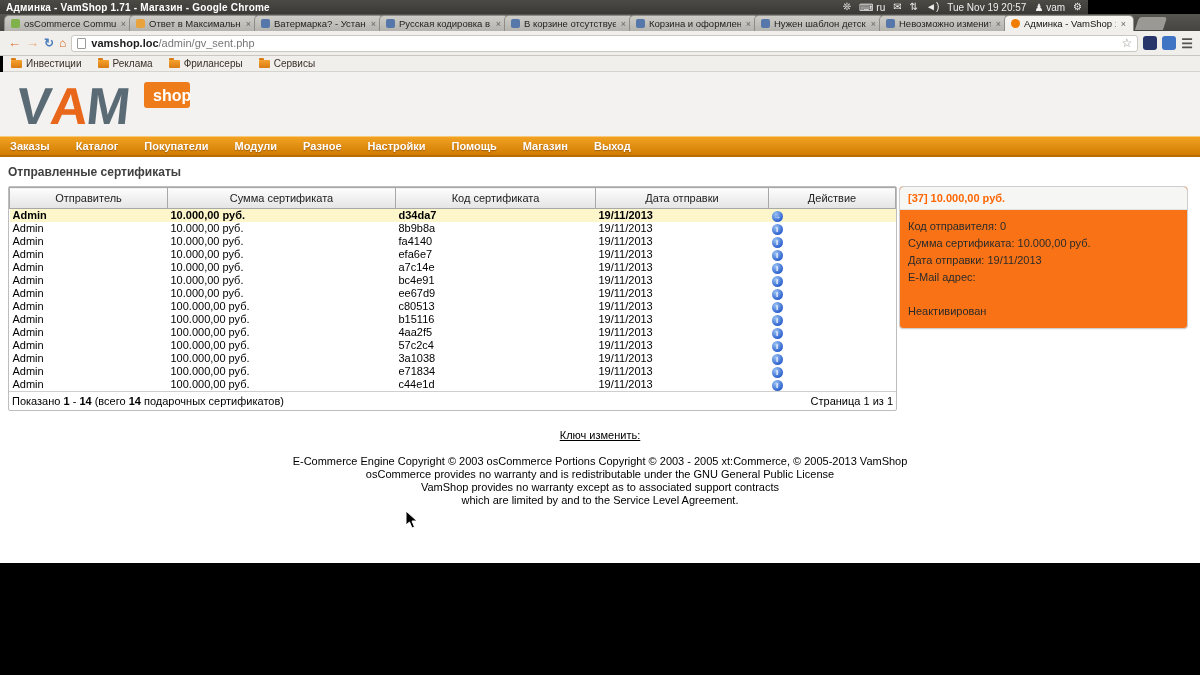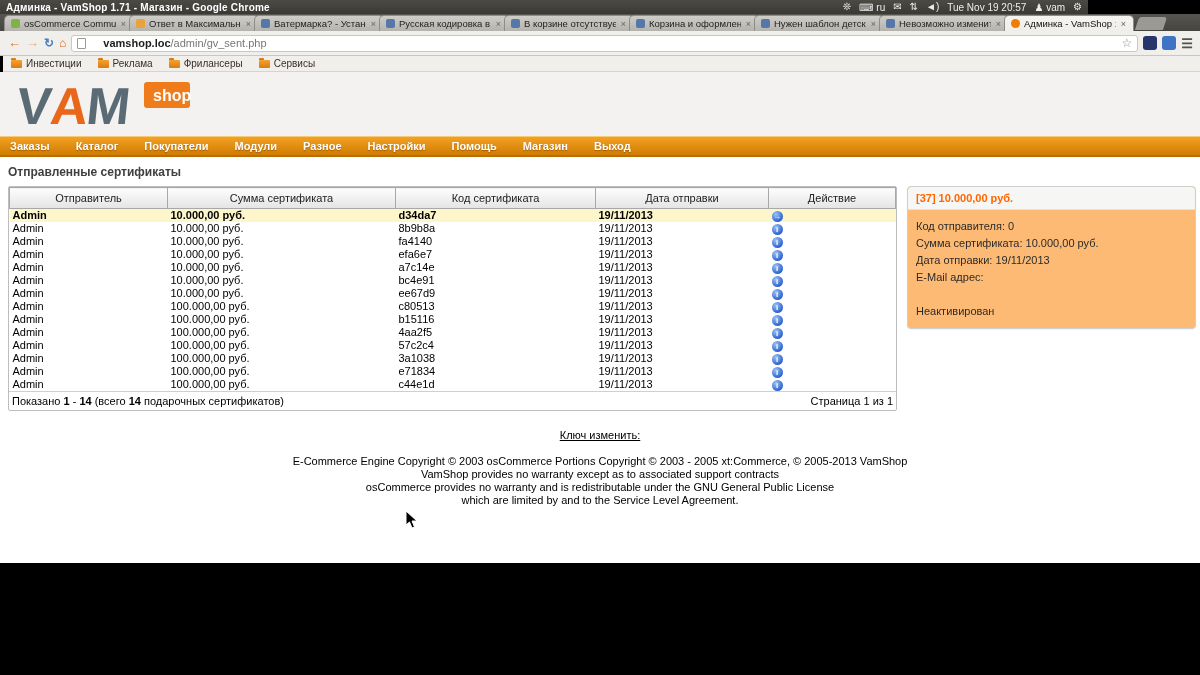--- a/index.html
+++ b/index.html
@@ -32,21 +32,21 @@
   
   .toolbar { position:absolute; top:31px; left:0; width:1200px; height:25px;
     background:linear-gradient(#f4f2ee,#ecead6 140%); background:#f1efeb;
     border-bottom:1px solid #c9c7c1; display:flex; align-items:center; gap:5px; padding:0 8px; }
   .navbtn { font-size:13px; font-weight:bold; line-height:16px; }
   .btn-back { color:#e0702a; }
   .btn-fwd { color:#eda878; }
   .btn-reload { color:#4d7fbe; font-size:12px; }
   .btn-home { color:#d8641f; font-size:12px; }
   .omnibox { flex:1; height:17px; background:#fff; border:1px solid #cbc8c2; border-radius:3px;
-    display:flex; align-items:center; padding:0 5px; gap:17px; }
+    display:flex; align-items:center; padding:0 5px; gap:5px; }
   .page-ico { width:9px; height:11px; border:1px solid #9a9a9a; border-radius:1px; background:#fff; position:relative; }
   .url { font-size:11px; color:#777; flex:1; }
   .url b { color:#1c1c1c; }
   .star { margin-left:auto; color:#8e8c86; font-size:12px; }
   .ext-ico { width:14px; height:14px; border-radius:3px; }
   .ext-1 { background:#27356b; }
   .ext-2 { background:#3f74c4; }
   .menu-ico { color:#55534e; font-size:13px; font-weight:bold; letter-spacing:-1px; }
 
   
@@ -62,39 +62,39 @@
   .logoband { height:64px; background:#f3f2f0; position:relative; }
   .logo { position:absolute; left:6px; top:4px; }
   .mainnav { height:21px; background:linear-gradient(#f2a223,#d07c02);
     border-top:1px solid #f7c979; border-bottom:2px solid #b96c00;
     display:flex; align-items:center; gap:26px; padding:0 10px; }
   .mainnav a { color:#fff; font-size:11px; font-weight:bold; text-decoration:none;
     text-shadow:0 1px 1px rgba(120,60,0,.55); }
 
   .content { padding:6px 8px 0 8px; }
   .heading { color:#404040; font-weight:bold; font-size:12px; margin:2px 0 7px 0; }
-  .content-row { display:flex; align-items:flex-start; gap:10px; }
+  .content-row { display:flex; align-items:flex-start; gap:2px; }
 
   .gv-table-wrap { flex:0 0 889px; border:1px solid #bdbdbd; border-radius:2px; background:#fff; }
   table.gv { width:100%; border-collapse:collapse; table-layout:fixed; }
   table.gv th { background:linear-gradient(#fdfdfd,#e4e4e4); border:1px solid #a8a8a8;
     border-radius:2px; font-size:11px; font-weight:normal; color:#222; height:21px; }
   table.gv thead tr { border-bottom:1px solid #cfcfcf; }
   table.gv td { font-size:11px; color:#000; padding:0 3px; height:13px; line-height:13px;
     white-space:nowrap; overflow:hidden; }
   tr.selected td { background:#fdf6cb; font-weight:bold; }
   .act-ico { display:inline-block; width:11px; height:11px; border-radius:50%;
     background:radial-gradient(circle at 35% 30%, #9cc3f5, #2f64cf 70%);
     color:#fff; font-size:8px; line-height:11px; text-align:center; font-weight:bold;
     vertical-align:middle; }
   .tfoot-row { display:flex; justify-content:space-between; border-top:1px solid #cfcfcf;
     font-size:11px; padding:3px 3px; }
   .tfoot-row b { font-weight:bold; }
 
-  .detailbox { flex:0 0 289px; border:1px solid #cfcfcf; border-radius:4px; background:#fdba74;
+  .detailbox { flex:0 0 289px; border:1px solid #cfcfcf; border-radius:4px; background:#f97316;
     box-shadow:0 1px 2px rgba(0,0,0,.06); }
   .detail-head { background:#f6f6f5; border-bottom:1px solid #e2e2e0; border-radius:4px 4px 0 0;
     padding:5px 8px; color:#f60; font-weight:bold; font-size:11px; }
   .detail-body { padding:8px; font-size:11px; color:#2b2b2b; }
   .detail-body div { min-height:17px; line-height:17px; }
 
   .pagefooter { text-align:center; margin-top:18px; font-size:11px; color:#000; }
   .pagefooter .supportlink { text-decoration:underline; color:#000; }
   .pagefooter .copy { margin-top:14px; line-height:13px; }
 
@@ -368,22 +368,22 @@
               <div></div>
               <div>Неактивирован</div>
             </div>
         </div>
       </div>
 
       <div class="pagefooter">
         <a class="supportlink" href="#">Ключ изменить:</a>
         <div class="copy" id="copy-lines">
             <div>E-Commerce Engine Copyright © 2003 osCommerce Portions Copyright © 2003 - 2005 xt:Commerce, © 2005-2013 VamShop</div>
+            <div>osCommerce provides no warranty and is redistributable under the GNU General Public License</div>
             <div>VamShop provides no warranty except as to associated support contracts</div>
-            <div>osCommerce provides no warranty and is redistributable under the GNU General Public License</div>
             <div>which are limited by and to the Service Level Agreement.</div>
           </div>
       </div>
     </div>
   </div>
 
   <svg class="cursor" width="14" height="20">
     <polygon points="1,1 1,15 4.5,12 7,18 9.5,17 7,11 12,11" fill="#000" stroke="#fff" stroke-width="1"></polygon>
   </svg>
 </div>

